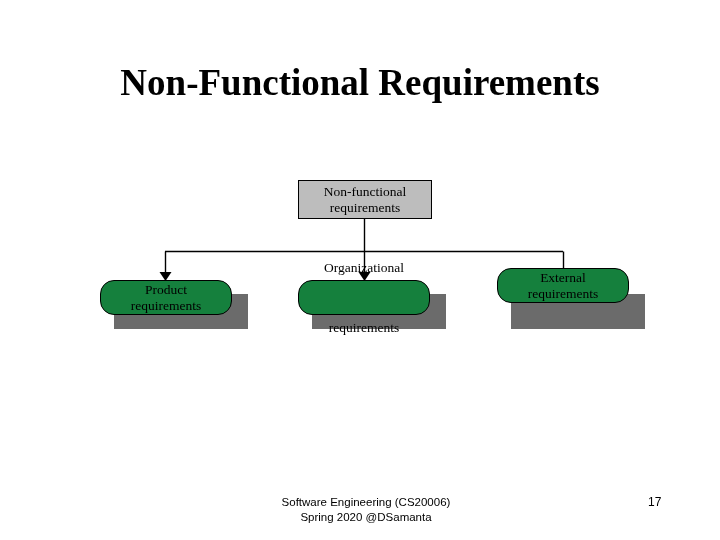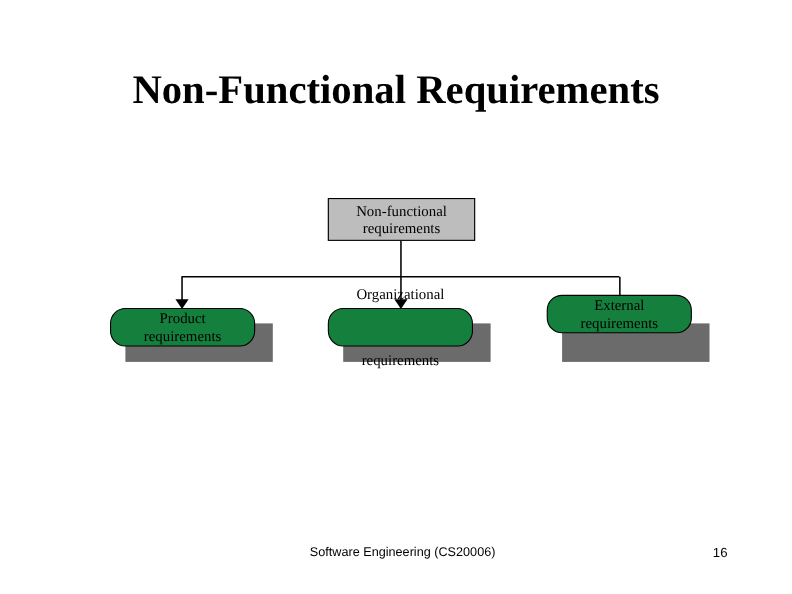--- a/index.html
+++ b/index.html
@@ -151,15 +151,16 @@
 
   <div class="node node-child" style="left:497px;top:268px;width:132px;height:35px;">
     <span class="node-line">External</span>
     <span class="node-line">requirements</span>
   </div>
 
 </div>
 
 <div class="footer">
   <span class="footer-line">Software Engineering (CS20006)</span>
+  <span class="footer-line">Spring 2020 @DSamanta</span>
 </div>
 
-<div class="page-number">16</div>
+<div class="page-number">17</div>
 
 </body></html>

